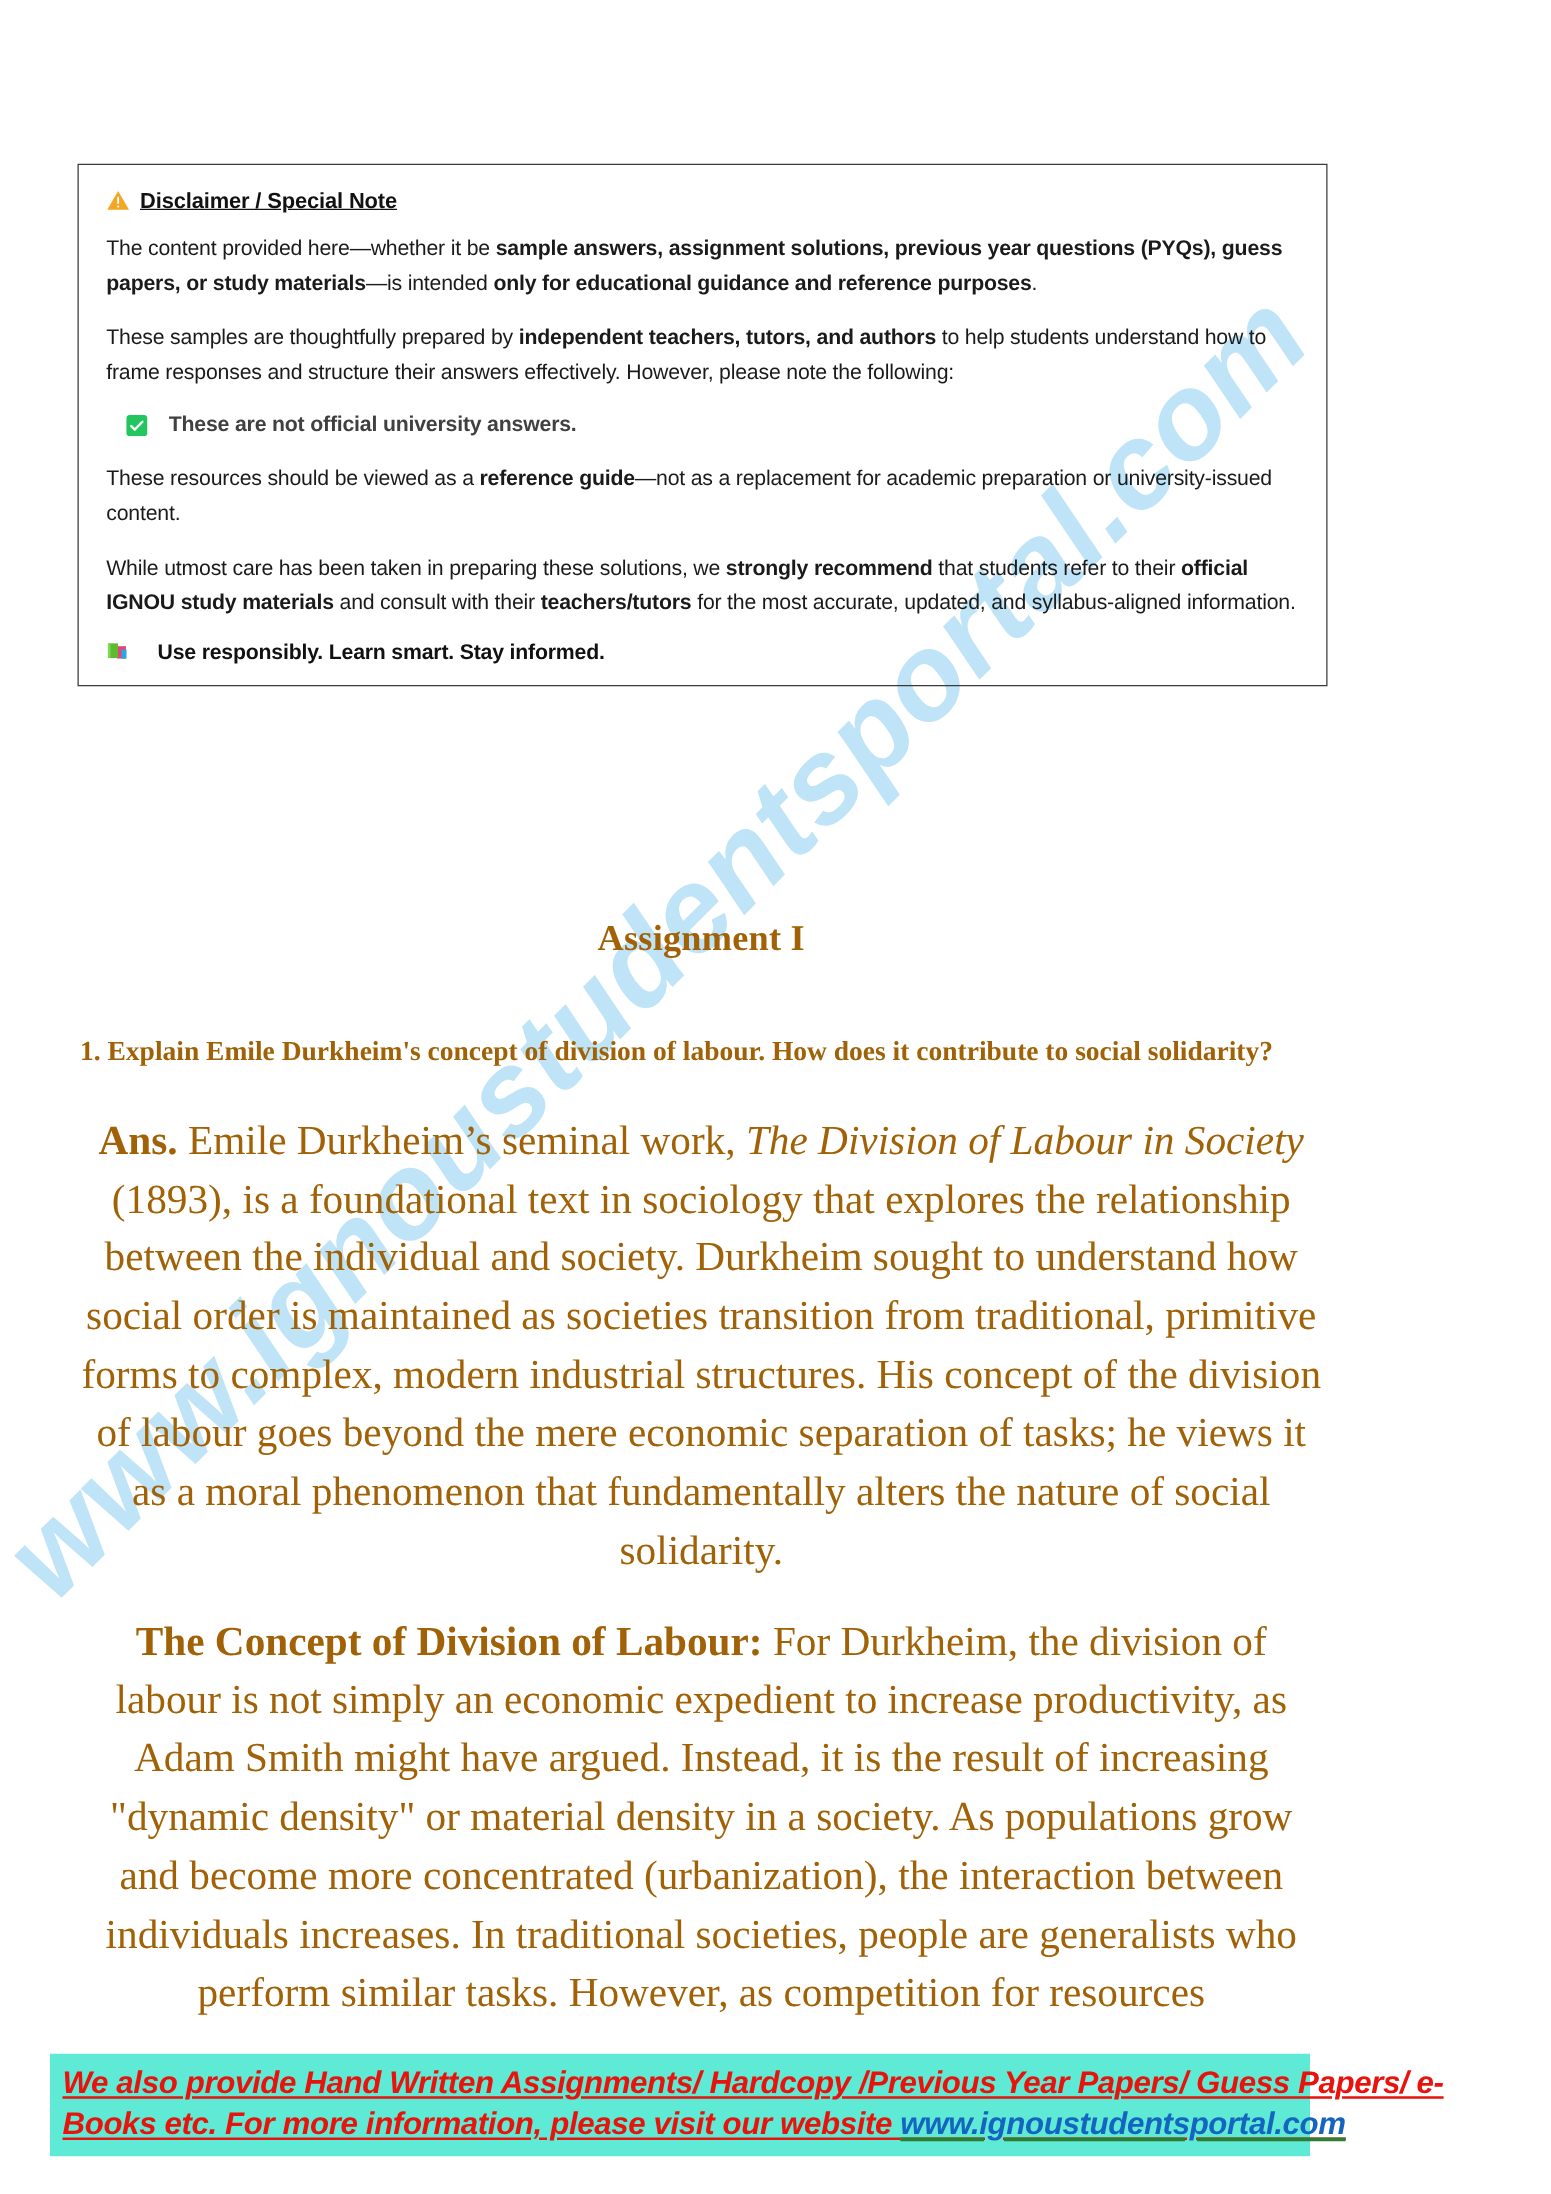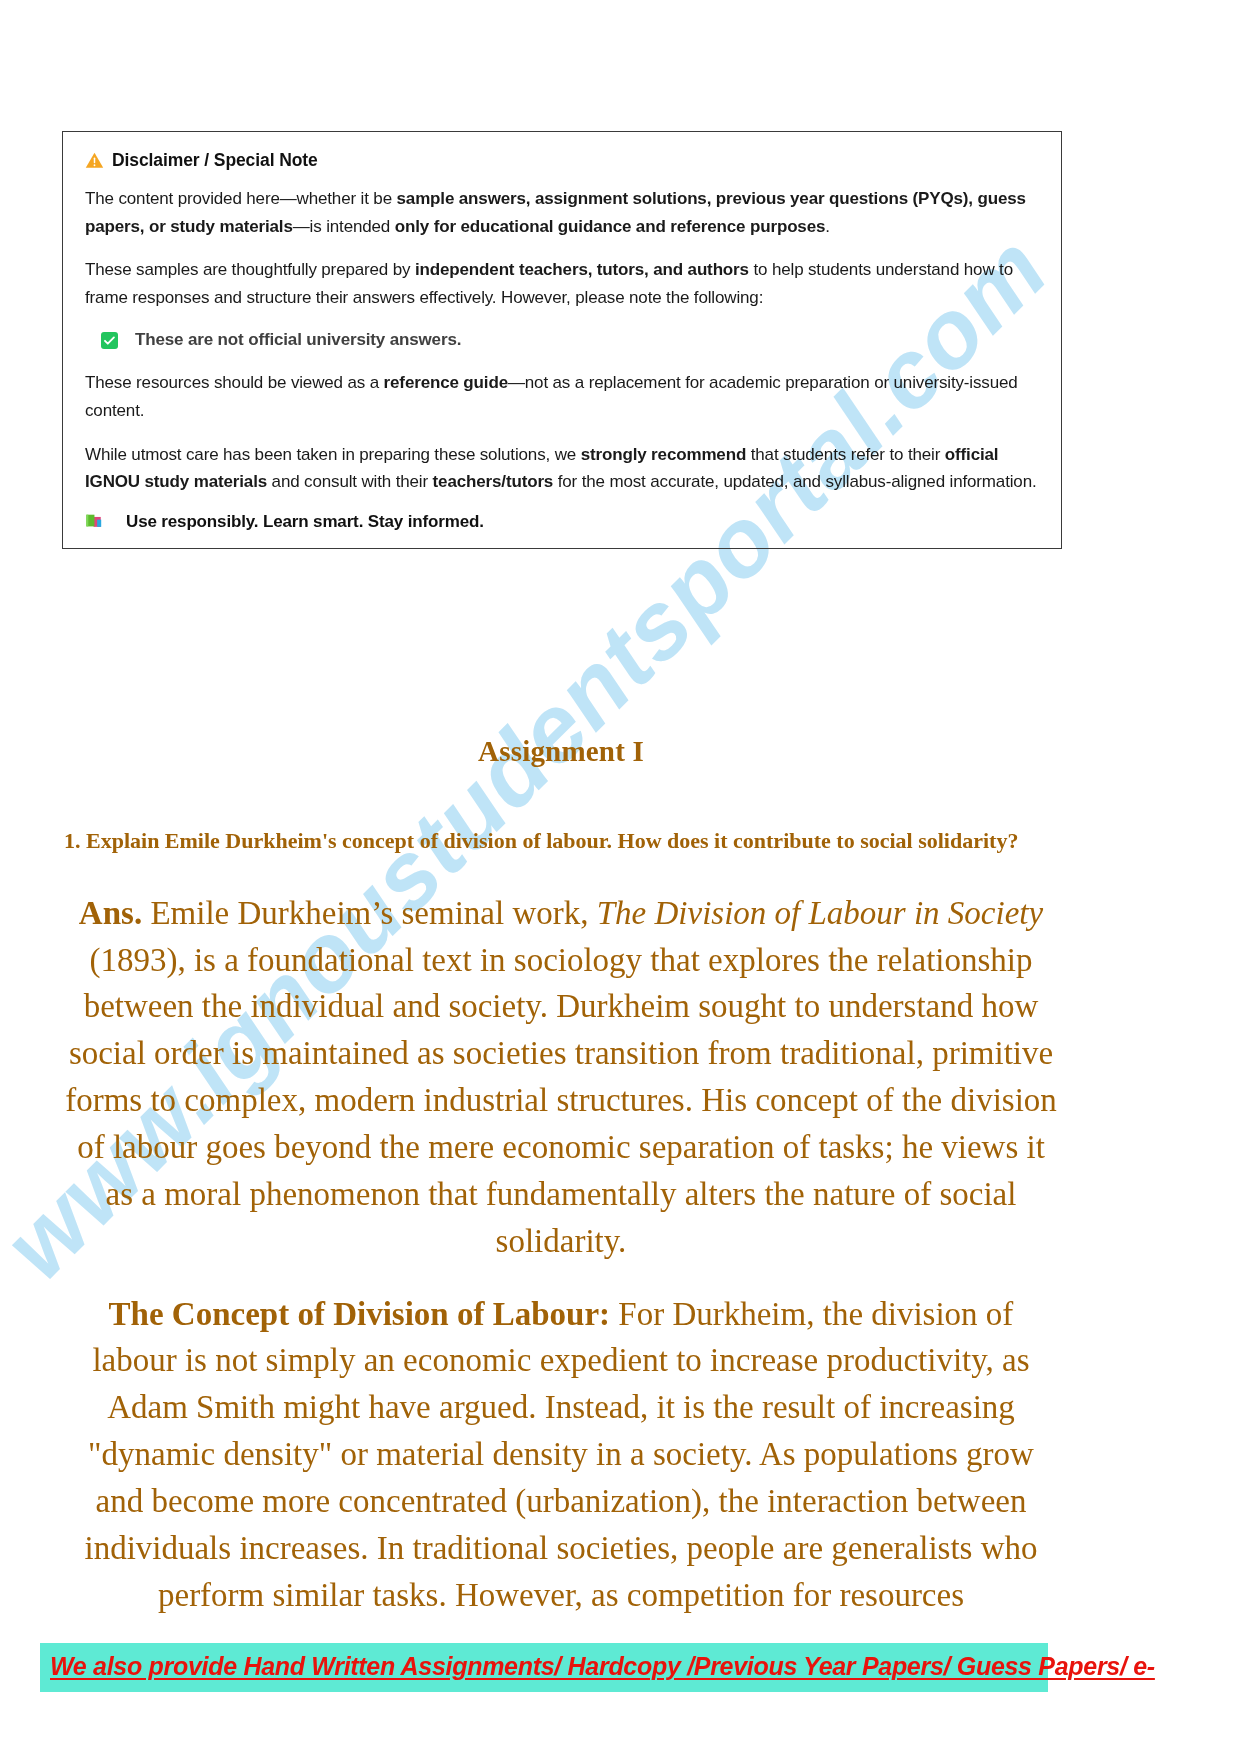--- a/index.html
+++ b/index.html
@@ -62,20 +62,21 @@
   .warn-icon {
     width: 19px; height: 19px;
     flex: 0 0 auto;
     display: block;
   }
   #disclaimer-title {
     font-size: 17.5px;
     font-weight: 700;
     color: #111;
     letter-spacing: -0.1px;
+    text-decoration: underline;
   }
   .disc-para {
     font-size: 17px;
     line-height: 1.62;
     color: #1a1a1a;
     margin: 0 0 16px 0;
     letter-spacing: -0.15px;
   }
   .disc-para b { font-weight: 700; }
   #bullet-list {
@@ -245,13 +246,14 @@
   </p>
 
   <p class="body-para">
     <b>The Concept of Division of Labour:</b><span> For Durkheim, the division of labour is not simply an economic expedient to increase productivity, as Adam Smith might have argued. Instead, it is the result of increasing "dynamic density" or material density in a society. As populations grow and become more concentrated (urbanization), the interaction between individuals increases. In traditional societies, people are generalists who perform similar tasks. However, as competition for resources</span>
   </p>
 
 </main>
 
 <div id="footer-banner">
   <div class="footer-line">We also provide Hand Written Assignments/ Hardcopy /Previous Year Papers/ Guess Papers/ e-</div>
+  <div class="footer-line"><span>Books etc. For more information, please visit our website </span><span id="footer-url">www.ignoustudentsportal.com</span></div>
 </div>
 
 </body></html>

